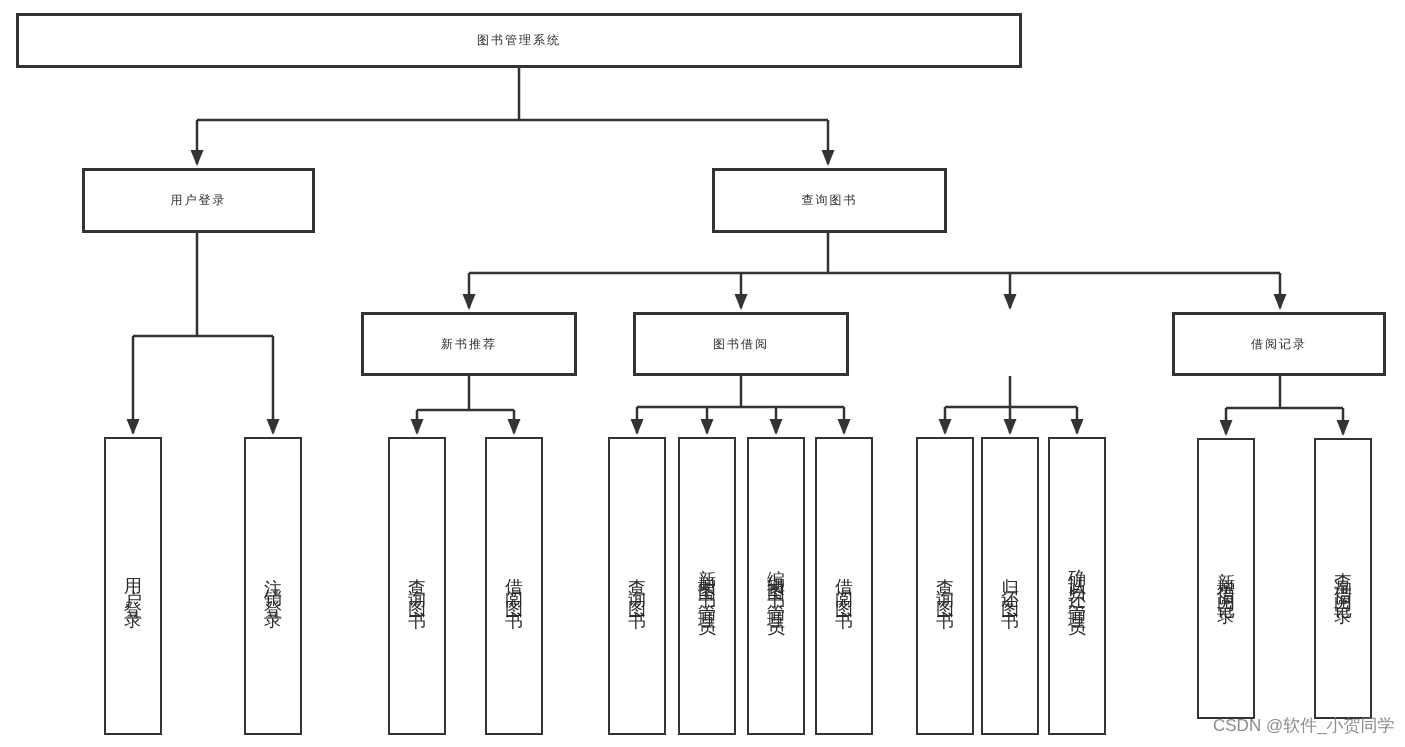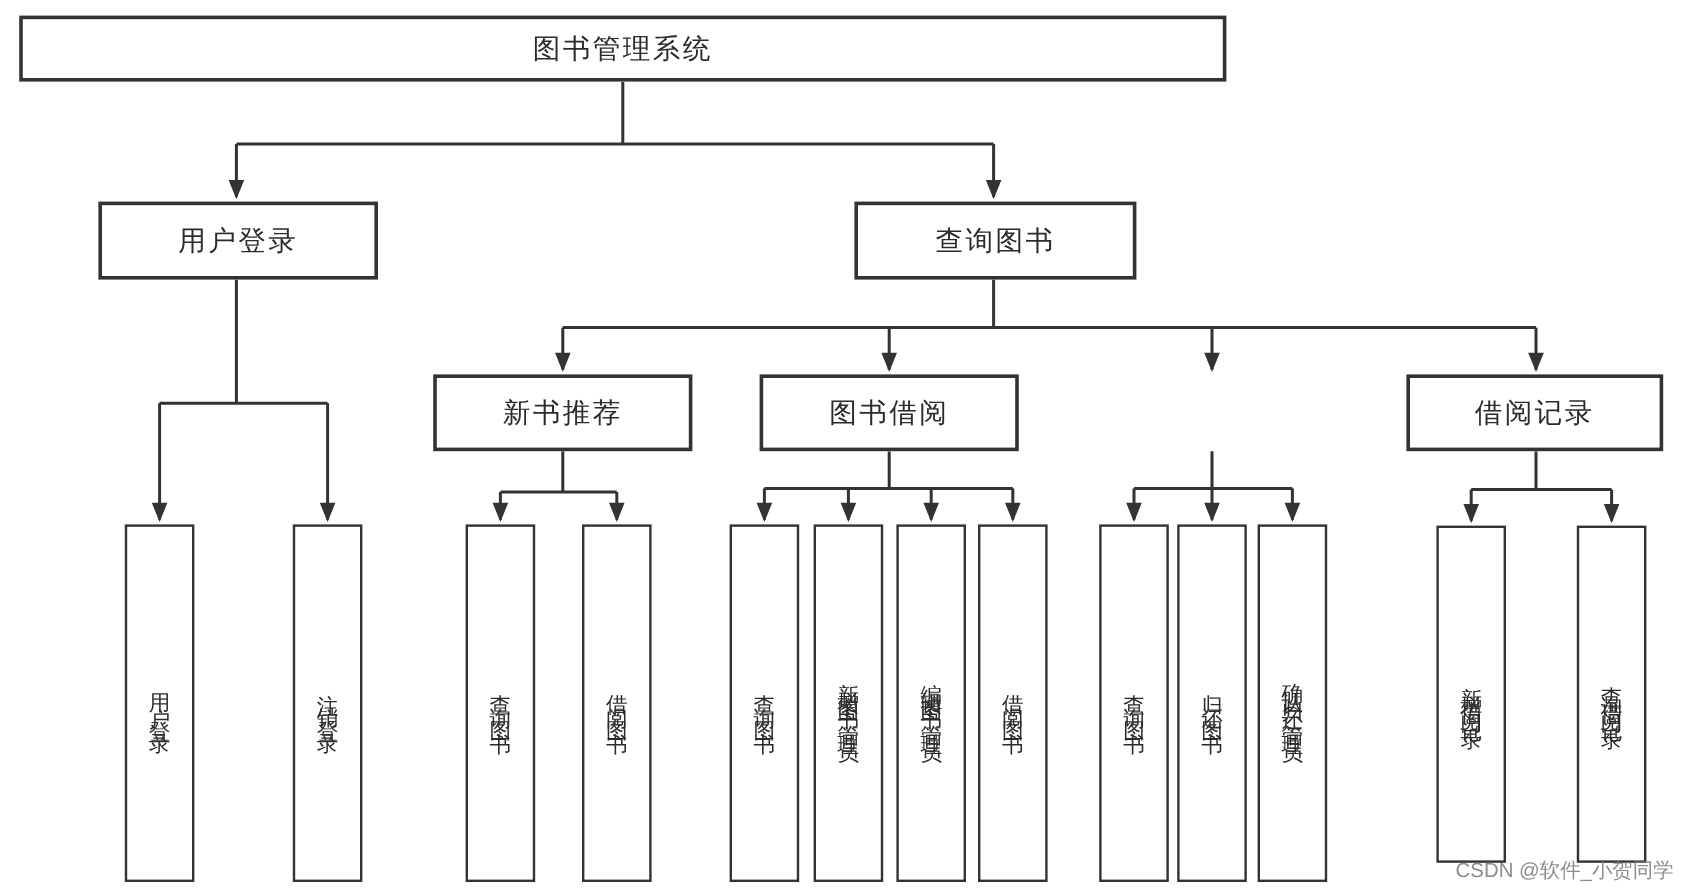--- a/index.html
+++ b/index.html
@@ -26,21 +26,21 @@
     box-sizing: border-box;
     background: #ffffff;
     border: 3px solid #333333;
     color: #2b2b2b;
     display: flex;
     align-items: center;
     justify-content: center;
     z-index: 2;
   }
   .hbox {
-    font-size: 23px;
+    font-size: 12px;
     letter-spacing: 2px;
     white-space: nowrap;
   }
   .vbox {
     border-width: 2.5px;
     font-size: 18px;
     writing-mode: vertical-rl;
     text-orientation: mixed;
     letter-spacing: 11px;
     line-height: 1;

